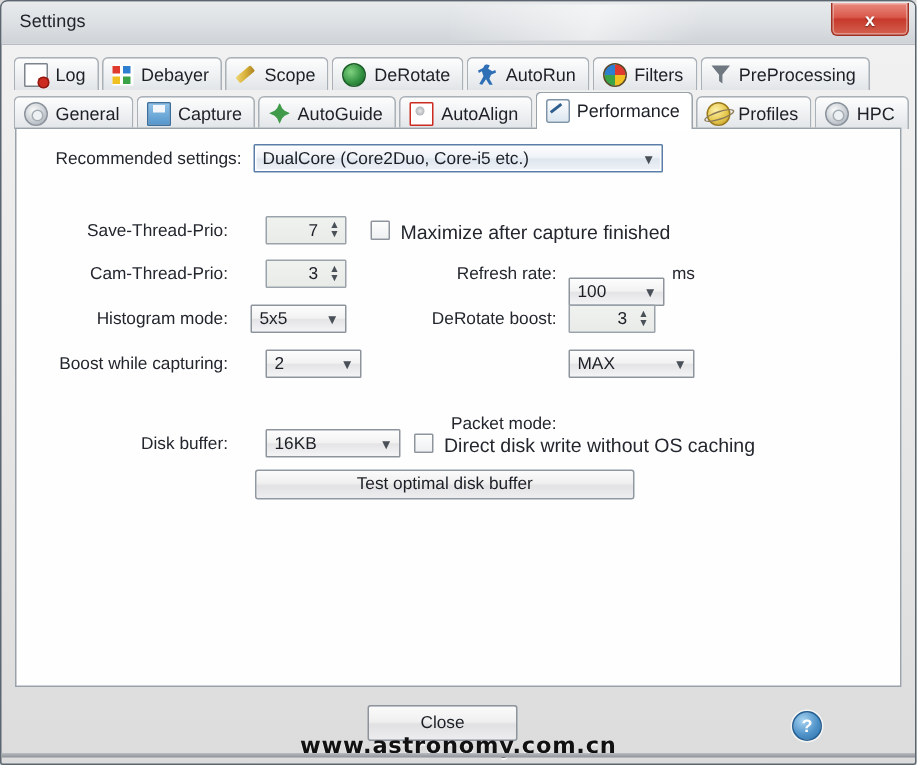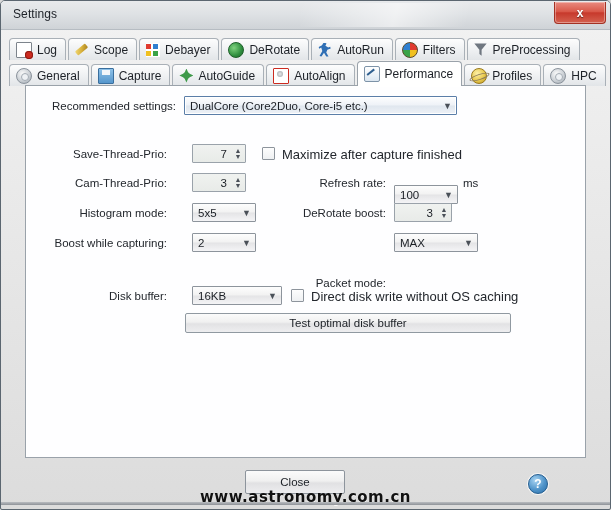--- a/index.html
+++ b/index.html
@@ -146,21 +146,21 @@
   .ic-profiles::after{ content:""; position:absolute; left:-3px; top:5px; width:19px; height:4px;
                  border:1px solid #8a7a5a; border-radius:50%; transform: rotate(-18deg); }
   .ic-hpc      { border-radius:50%; background: radial-gradient(circle at 40% 35%,#fcfcfc 0%,#ccd1d6 55%,#9ba3ac 100%);
                  border:1px solid #8b939c; }
   .ic-hpc::after{ content:""; position:absolute; left:4px; top:4px; width:6px; height:6px; border-radius:50%;
                  background:#eef1f4; border:1px solid #a4acb4; }
 
   
   .panel-wrap {
     flex: none;
-    padding: 0 24px;
+    padding: 0 9px;
     margin-top: -1px;
   }
   .panel {
     position: relative;
     height: 373px;
     background: #fefeff;
     border: 1px solid #9aa2aa;
     box-shadow: inset 1px 1px 0 rgba(255,255,255,.9);
     box-sizing: border-box;
   }
@@ -337,28 +337,28 @@
   </div>
 
   <div class="tabs-area">
 
     <div class="tab-row row1">
       <div class="tab">
         <span class="tab-icon ic-log"></span>
         <span class="tab-label">Log</span>
       </div>
       <div class="tab">
+        <span class="tab-icon ic-debayer"></span>
+        <span class="tab-label">Debayer</span>
+      </div>
+      <div class="tab">
         <span class="tab-icon">
             <span class="ic-scope" style="position:absolute;"></span>
           </span>
         <span class="tab-label">Scope</span>
-      </div>
-      <div class="tab">
-        <span class="tab-icon ic-debayer"></span>
-        <span class="tab-label">Debayer</span>
       </div>
       <div class="tab">
         <span class="tab-icon ic-derotate"></span>
         <span class="tab-label">DeRotate</span>
       </div>
       <div class="tab">
         <span class="tab-icon ic-autorun"></span>
         <span class="tab-label">AutoRun</span>
       </div>
       <div class="tab">
@@ -432,21 +432,21 @@
         </span>
       </div>
       <div class="field-label lbl-r" style="left:236px; top:91px; width:124px;">Refresh rate:</div>
       <div class="combo" style="left:368px; top:99px; width:64px;">
         <span class="val">100</span>
         <span class="arrow">▼</span>
       </div>
       <div class="unit" style="left:437px; top:91px;">ms</div>
 
       <div class="field-label lbl-r" style="left:16px; top:121px; width:125px;">Histogram mode:</div>
-      <div class="combo" style="left:166px; top:117px; width:64px;">
+      <div class="combo" style="left:156px; top:117px; width:64px;">
         <span class="val">5x5</span>
         <span class="arrow">▼</span>
       </div>
       <div class="field-label lbl-r" style="left:236px; top:121px; width:124px;">DeRotate boost:</div>
       <div class="spin" style="left:368px; top:117px; width:58px;">
         <span class="sval">3</span>
         <span class="sarrows">
           <span>▲</span>
             <span>▼</span>
         </span>
@@ -464,21 +464,21 @@
       </div>
 
       <div class="field-label lbl-r" style="left:16px; top:204px; width:125px;">Disk buffer:</div>
       <div class="combo" style="left:166px; top:200px; width:90px;">
         <span class="val">16KB</span>
         <span class="arrow">▼</span>
       </div>
       <div class="cbox" style="left:265px; top:203px;"></div>
       <div class="cbox-label" style="left:285px; top:203px;">Direct disk write without OS caching</div>
 
-      <div class="pushbtn" style="left:159px; top:227px; width:326px; height:20px;">Test optimal disk buffer</div>
+      <div class="pushbtn" style="left:159px; top:227px; width:253px; height:20px;">Test optimal disk buffer</div>
 
     </div>
   </div>
 
   <div class="bottom">
     <div class="close-action">Close</div>
   </div>
 
   <div class="help-icon">?</div>
   <div class="watermark">www.astronomy.com.cn</div>

